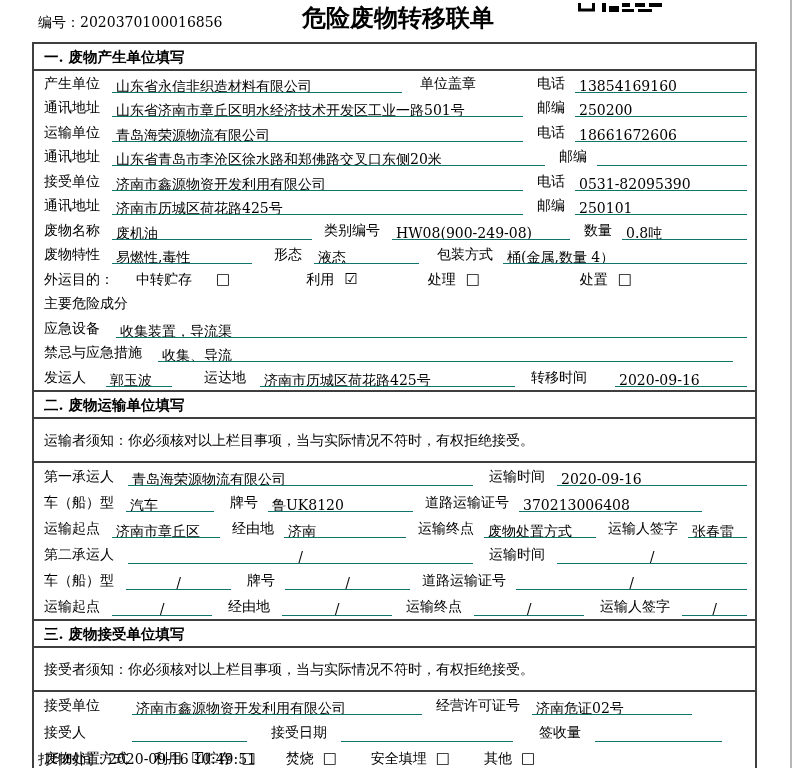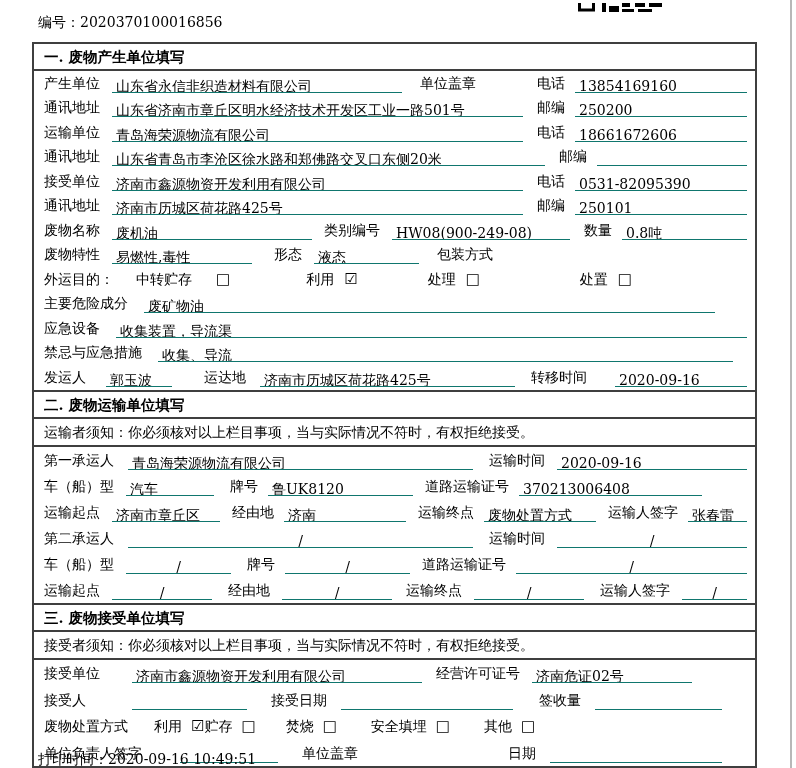--- a/index.html
+++ b/index.html
@@ -21,21 +21,21 @@
   
   .form{position:absolute;left:32px;top:42px;width:725px;box-sizing:border-box;
         border:2px solid #3f3f3f;background:#fff;}
   .sec-title{font-weight:bold;padding:3px 8px 3px 10px;height:19px;line-height:19px;
              border-bottom:2px solid #3f3f3f;font-size:14.5px;}
   .sec-top{border-top:2px solid #3f3f3f;}
   .row{display:flex;align-items:flex-end;box-sizing:border-box;
        height:24.5px;padding:0 8px 3px 10px;}
   .row2{height:26px;}
   .row3{height:26.5px;}
-  .notice{height:28px;border-bottom:2px solid #3f3f3f;align-items:center;padding-bottom:0;}
+  .notice{height:44px;border-bottom:2px solid #3f3f3f;align-items:center;padding-bottom:0;}
   .lbl{white-space:nowrap;line-height:20px;flex:none;}
   .u{display:inline-block;box-sizing:border-box;border-bottom:1px solid #0f766e;
      height:20px;line-height:20px;padding:16px 4px;white-space:nowrap;overflow:hidden;flex:none;}
   .grow{flex:1 1 auto;}
   .ctr{text-align:center;}
   .rgroup{margin-left:auto;display:flex;align-items:flex-end;flex:none;}
   .box{font-size:15px;line-height:20px;}
   .cbg{display:flex;align-items:flex-end;flex:none;}
 
   
@@ -44,20 +44,21 @@
 </head>
 <body>
 
 <div class="page">
   <div class="right-edge"></div>
 
   <div class="hdr">
     <div class="doc-no">
       <span>编号：</span><span>2020370100016856</span>
     </div>
+    <div class="doc-title">危险废物转移联单</div>
     <div class="qr">
       <svg width="84" height="10" viewBox="0 0 84 10">
         <rect x="1.5" y="-6" width="14" height="13" fill="none" stroke="#000" stroke-width="3"></rect>
         <rect x="24" y="0" width="4" height="9" fill="#000"></rect>
         <rect x="31" y="3" width="10" height="6" fill="#000"></rect>
         <rect x="44" y="0" width="8" height="4" fill="#000"></rect>
         <rect x="44" y="6" width="12" height="3" fill="#000"></rect>
         <rect x="57" y="0" width="10" height="4" fill="#000"></rect>
         <rect x="60" y="6" width="14" height="3" fill="#000"></rect>
         <rect x="71" y="0" width="13" height="4" fill="#000"></rect>
@@ -132,20 +133,21 @@
       <span class="lbl" style="margin-left:14px;margin-right:10px">数量</span>
       <span class="u grow">0.8吨</span>
     </div>
 
     <div class="row">
       <span class="lbl" style="width:68px">废物特性</span>
       <span class="u" style="width:140px">易燃性,毒性</span>
       <span class="lbl" style="margin-left:22px;margin-right:12px">形态</span>
       <span class="u" style="width:105px">液态</span>
       <span class="lbl" style="margin-left:18px;margin-right:10px">包装方式</span>
+      <span class="u grow">桶(金属,数量 4）</span>
     </div>
 
     <div class="row">
       <span class="lbl">外运目的：</span>
       <span class="cbg" style="margin-left:22px">
         <span class="lbl">中转贮存</span>
         <span class="box" style="margin-left:24px">□</span>
       </span>
       <span class="cbg" style="margin-left:76px">
         <span class="lbl">利用</span>
@@ -156,21 +158,20 @@
         <span class="box" style="margin-left:10px">□</span>
       </span>
       <span class="cbg" style="margin-left:100px">
         <span class="lbl">处置</span>
         <span class="box" style="margin-left:10px">□</span>
       </span>
     </div>
 
     <div class="row">
       <span class="lbl" style="margin-right:16px">主要危险成分</span>
-      <span class="u grow" style="margin-right:32px">废矿物油</span>
     </div>
 
     <div class="row">
       <span class="lbl" style="margin-right:16px">应急设备</span>
       <span class="u grow">收集装置，导流渠</span>
     </div>
 
     <div class="row">
       <span class="lbl" style="margin-right:16px">禁忌与应急措施</span>
       <span class="u grow" style="margin-right:14px">收集、导流</span>

